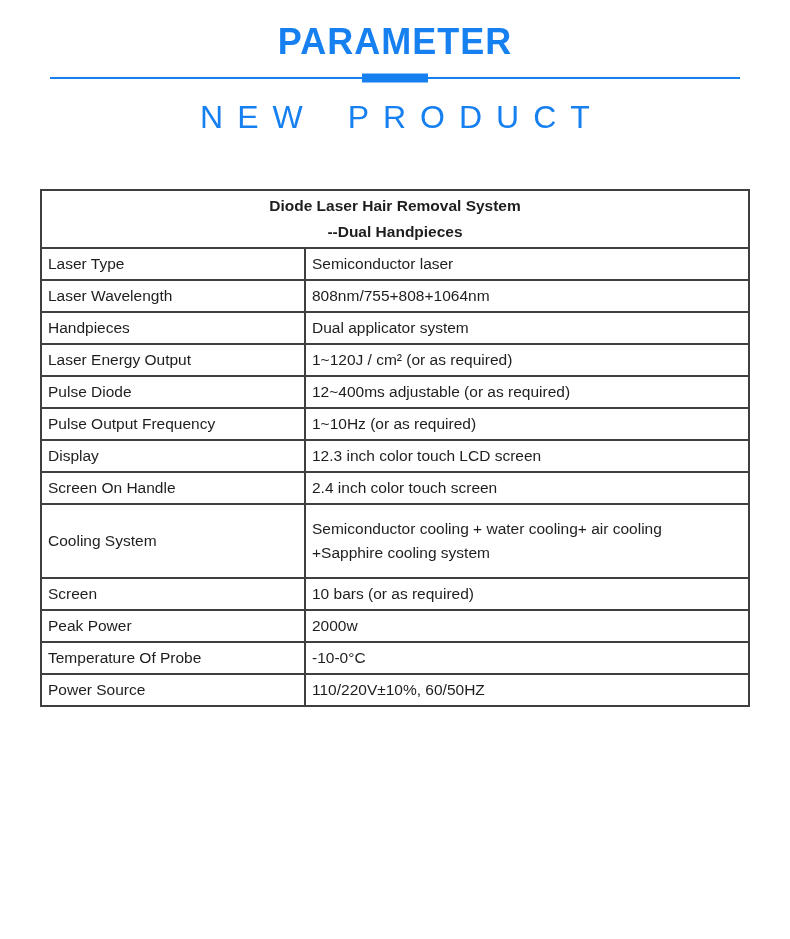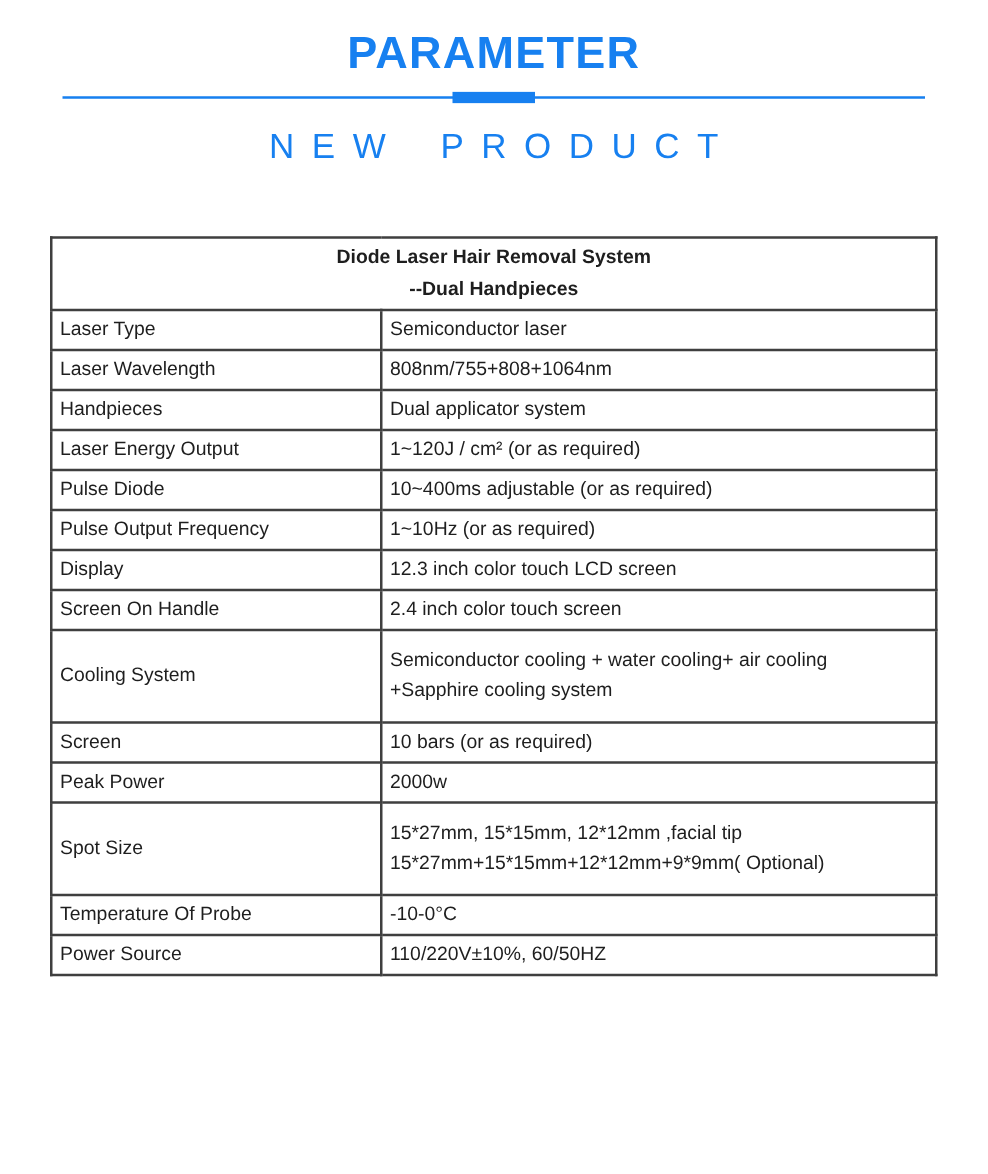--- a/index.html
+++ b/index.html
@@ -30,21 +30,21 @@
     position:absolute; left:50%; top:50%;
     transform:translate(-50%,-50%);
     width:66px; height:9px;
     background:var(--accent);
     display:block;
   }
   .page-subtitle {
     margin:16px 0 0;
     padding-left:14px; 
     color:var(--accent);
-    font-size:28px;
+    font-size:32px;
     font-weight:500;
     letter-spacing:14px;
     word-spacing:8px;
     line-height:44px;
     white-space:nowrap;
   }
   table.spec-table {
     width:708px;
     margin:50px auto 0;
     border-collapse:collapse;
@@ -109,21 +109,21 @@
         <tr>
           <td class="label-cell">Handpieces</td>
           <td class="value-cell">Dual applicator system</td>
         </tr>
         <tr>
           <td class="label-cell">Laser Energy Output</td>
           <td class="value-cell">1~120J / cm² (or as required)</td>
         </tr>
         <tr>
           <td class="label-cell">Pulse Diode</td>
-          <td class="value-cell">10~400ms adjustable (or as required)</td>
+          <td class="value-cell">12~400ms adjustable (or as required)</td>
         </tr>
         <tr>
           <td class="label-cell">Pulse Output Frequency</td>
           <td class="value-cell">1~10Hz (or as required)</td>
         </tr>
         <tr>
           <td class="label-cell">Display</td>
           <td class="value-cell">12.3 inch color touch LCD screen</td>
         </tr>
         <tr>
@@ -136,25 +136,20 @@
 +Sapphire cooling system</td>
         </tr>
         <tr>
           <td class="label-cell">Screen</td>
           <td class="value-cell">10 bars (or as required)</td>
         </tr>
         <tr>
           <td class="label-cell">Peak Power</td>
           <td class="value-cell">2000w</td>
         </tr>
-        <tr class="tall">
-          <td class="label-cell">Spot Size</td>
-          <td class="value-cell">15*27mm, 15*15mm, 12*12mm ,facial tip
-15*27mm+15*15mm+12*12mm+9*9mm( Optional)</td>
-        </tr>
         <tr>
           <td class="label-cell">Temperature Of Probe</td>
           <td class="value-cell">-10-0°C</td>
         </tr>
         <tr>
           <td class="label-cell">Power Source</td>
           <td class="value-cell">110/220V±10%, 60/50HZ</td>
         </tr>
       </tbody>
   </table>

